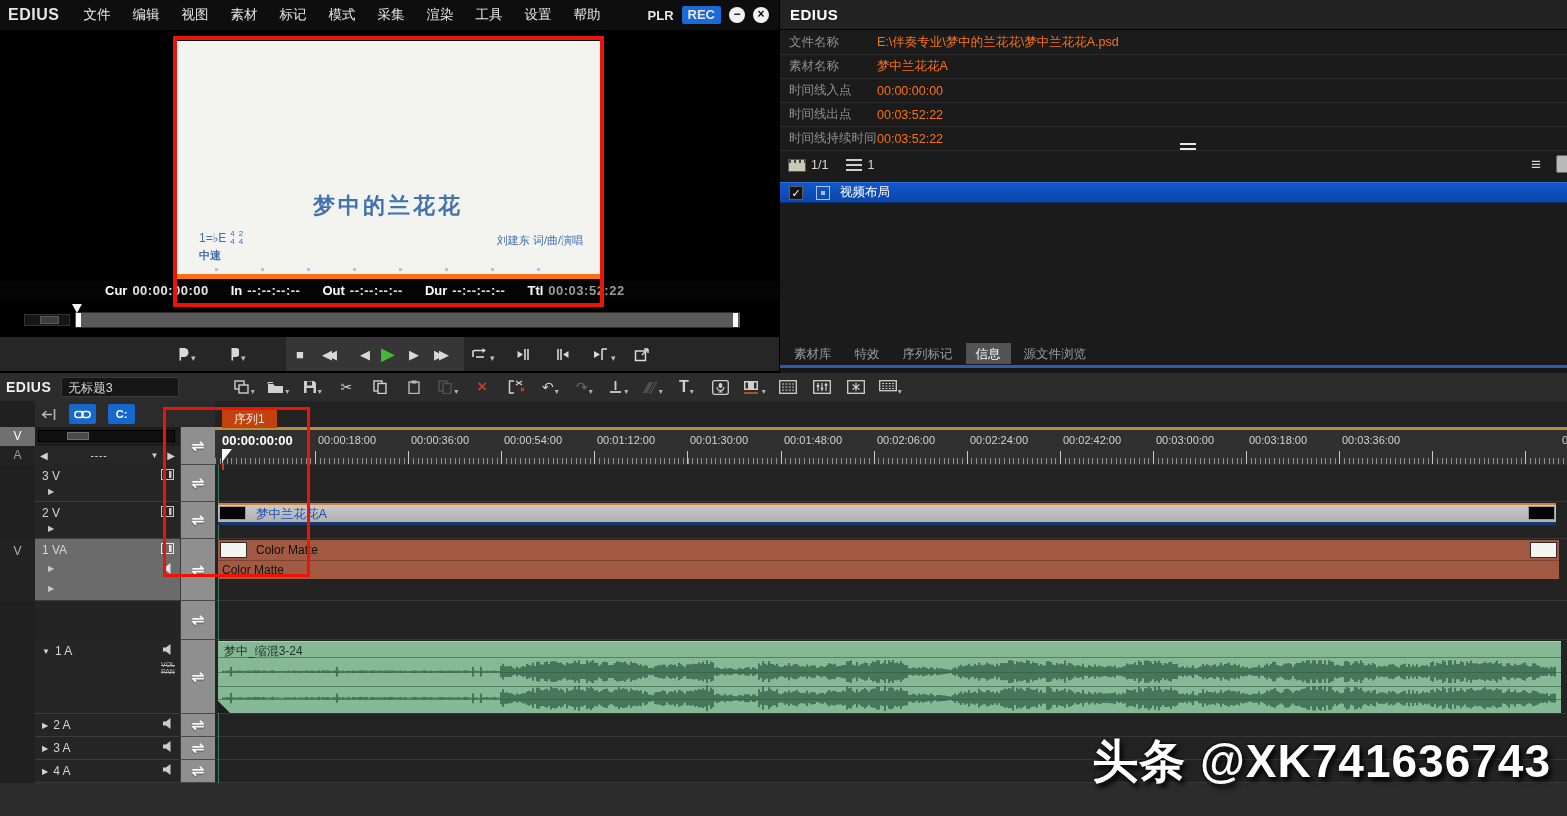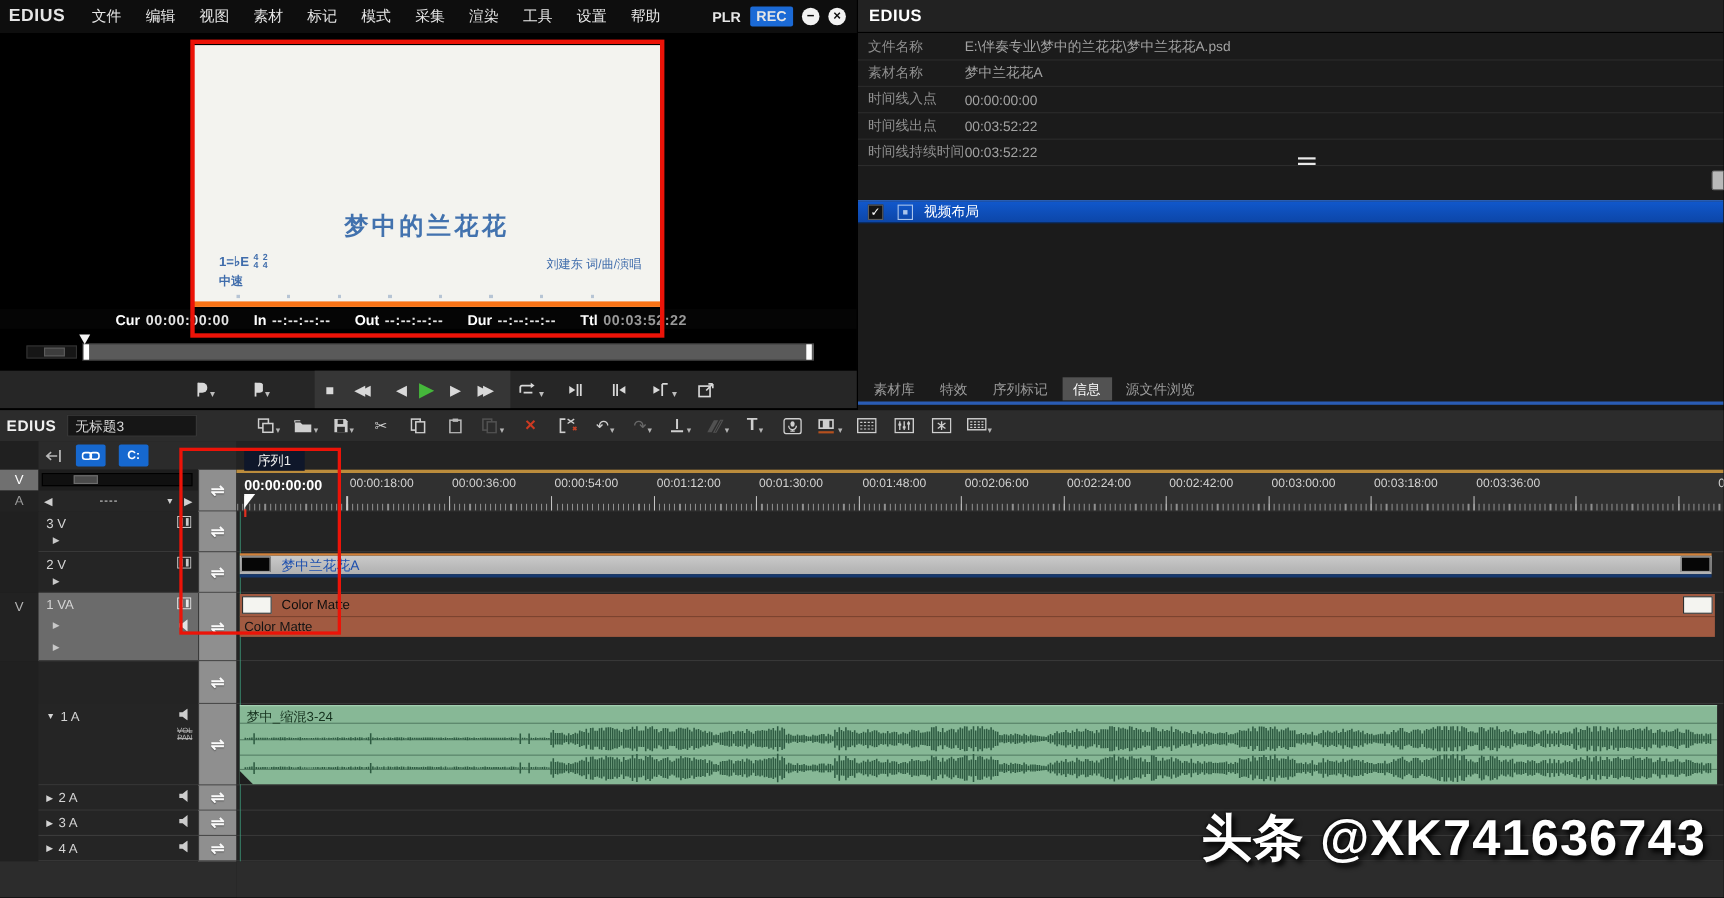--- a/index.html
+++ b/index.html
@@ -17,21 +17,21 @@
   .mb-rec { font-weight:bold; font-size:13px; background:#1b6ad6; padding:1px 6px 2px; border-radius:2px; }
   .mb-circ { width:16px; height:16px; border-radius:50%; background:#f2f2f2; color:#0a0a0a;
              font-size:12px; line-height:15px; text-align:center; font-weight:bold; }
 
   
   .player { position:absolute; left:0; top:30px; width:779px; height:343px; background:#000; }
   .titlecard { position:absolute; left:175px; top:11px; width:426px; height:238px;
                background:#f3f3ef; border-bottom:5px solid #f97316; }
   .tc-title { position:absolute; left:0; right:0; top:150px; text-align:center; color:#4272ae;
               font-size:22px; font-weight:bold; letter-spacing:3px; }
-  .tc-key { position:absolute; left:24px; bottom:28px; color:#3f6cab; font-weight:bold; font-size:12px;
+  .tc-key { position:absolute; left:24px; bottom:28px; color:#3f6cab; font-weight:normal; font-size:12px;
             display:flex; align-items:center; gap:4px; }
   .frac { display:inline-flex; flex-direction:column; font-size:8px; line-height:8px; text-align:center; }
   .tc-tempo { position:absolute; left:24px; bottom:11px; font-size:11px; color:#3f6cab; font-weight:bold; }
   .tc-credit { position:absolute; right:18px; bottom:26px; font-size:11px; color:#3f6cab; font-weight:normal; }
   .tc-marks { position:absolute; left:40px; right:40px; bottom:3px; height:3px; opacity:.45;
               background:repeating-linear-gradient(90deg,#6d8cb4 0 3px,transparent 3px 46px); }
   .tcbar { position:absolute; left:0; top:251px; width:779px; height:18px; background:#050505;
            color:#e8e8e8; font-size:13px; font-weight:bold; display:flex; align-items:center;
            padding-left:105px; white-space:nowrap; }
   .tcbar .lab { color:#fff; margin-right:5px; }
@@ -56,21 +56,21 @@
   .glyph-play { color:#45b73b; font-size:18px; }
   .glyph-step { font-size:13px; }
 
   
   .bin { position:absolute; left:780px; top:0; width:787px; height:368px; background:#1b1b1b; }
   .bin-title { height:30px; background:#222; border-bottom:1px solid #000; color:#fff;
                font-weight:bold; font-size:15px; padding:6px 0 0 10px; letter-spacing:.5px; }
   .bin-row { position:absolute; left:0; width:100%; height:24px; border-bottom:1px solid #2c2c2c;
              font-size:12.5px; display:flex; align-items:center; }
   .bin-row .bl { color:#8f8f8f; width:97px; padding-left:9px; }
-  .bin-row .bv { color:#a3a3a3; }
+  .bin-row .bv { color:#f97316; }
   .bin-handle { position:absolute; left:400px; top:143px; width:16px; height:7px;
                 border-top:2px solid #e8e8e8; border-bottom:2px solid #e8e8e8; }
   .bin-counters { position:absolute; left:0; top:152px; width:100%; height:26px; display:flex;
                   align-items:center; color:#d6d6d6; font-size:12.5px; }
   .bin-counters .cnt { margin:0 14px 0 5px; }
   .ico-film { display:inline-block; width:18px; height:13px; background:#c9c9b4; border:1px solid #555;
               margin-left:8px;
               background-image:repeating-linear-gradient(90deg,#44443a 0 2px,transparent 2px 5px);
               background-size:100% 3px; background-repeat:repeat-x; background-position:0 0; }
   .ico-seq { display:inline-block; width:16px; height:13px; margin-left:4px;
@@ -135,21 +135,21 @@
 
   .gut { position:absolute; left:180px; width:35px; background:#8f8f8f; border-bottom:1px solid #4a4a4a;
          border-left:1px solid #3a3a3a; display:flex; align-items:center; justify-content:center;
          color:#fafafa; font-size:15px; font-weight:bold; text-shadow:0 1px 1px #555; }
 
   .tracks { position:absolute; left:215px; top:0; right:0; height:415px; background:#232323; }
   .trow { position:absolute; left:0; right:0; border-bottom:1px solid #373737; }
   .tracks-bottom { position:absolute; left:0; right:0; top:382px; height:33px; background:#2c2c2c; }
   .hdr-bottom { position:absolute; left:0; top:382px; width:215px; height:33px; background:#2c2c2c; }
 
-  .seqtab { position:absolute; left:7px; top:-22px; height:20px; background:#0f172a; color:#eee;
+  .seqtab { position:absolute; left:7px; top:-22px; height:20px; background:#c2410c; color:#eee;
             font-size:12px; padding:3px 12px 0; }
   .ruler { position:absolute; left:0; top:26px; right:0; height:38px; background:#303030;
            border-top:3px solid #bb8c3c; }
   .ruler-tc { position:absolute; left:7px; top:3px; font-size:13px; font-weight:bold; color:#fff; }
   .rlab { position:absolute; top:4px; font-size:11px; color:#d2d2d2; white-space:nowrap; }
   .ticks-min { position:absolute; left:0; right:0; bottom:1px; height:6px;
                background:repeating-linear-gradient(90deg,#8f8f8f 0 1px,transparent 1px 4.655px);
                background-position:7px 0; }
   .ticks-maj { position:absolute; left:0; right:0; bottom:1px; height:13px;
                background:repeating-linear-gradient(90deg,#c7c7c7 0 1px,transparent 1px 93.1px);
@@ -342,20 +342,27 @@
       <span class="bl">时间线出点</span>
       <span class="bv">00:03:52:22</span>
     </div>
     <div class="bin-row" style="top:127px">
       <span class="bl">时间线持续时间</span>
       <span class="bv">00:03:52:22</span>
     </div>
 
     <div class="bin-handle"></div>
 
+    <div class="bin-counters">
+      <span class="ico-film"></span>
+      <span class="cnt">1/1</span>
+      <span class="ico-seq"></span>
+      <span class="cnt">1</span>
+      <span class="ico-list">≡</span>
+    </div>
     <div class="ico-partial"></div>
 
     <div class="bin-sel">
       <span class="sel-check">✓</span>
       <span class="sel-ico"></span>
       <span class="sel-label">视频布局</span>
     </div>
 
     <div class="bin-tabs">
       <span class="bin-tab">素材库</span>

